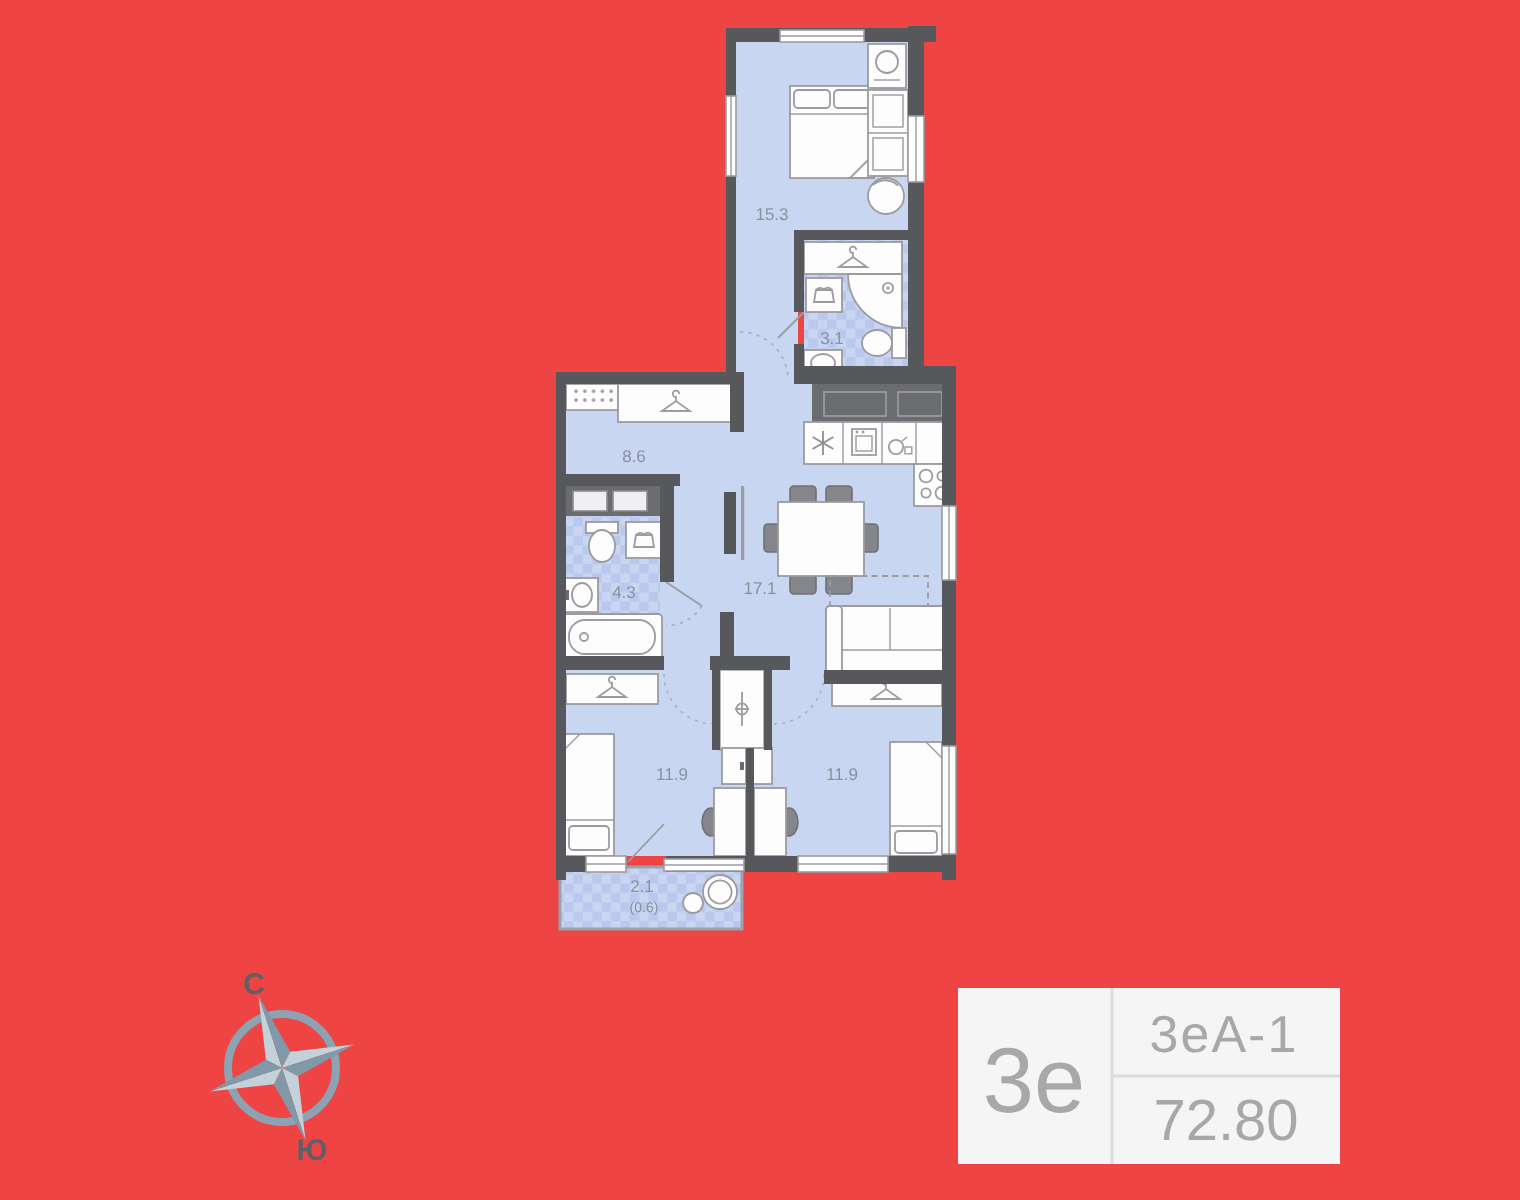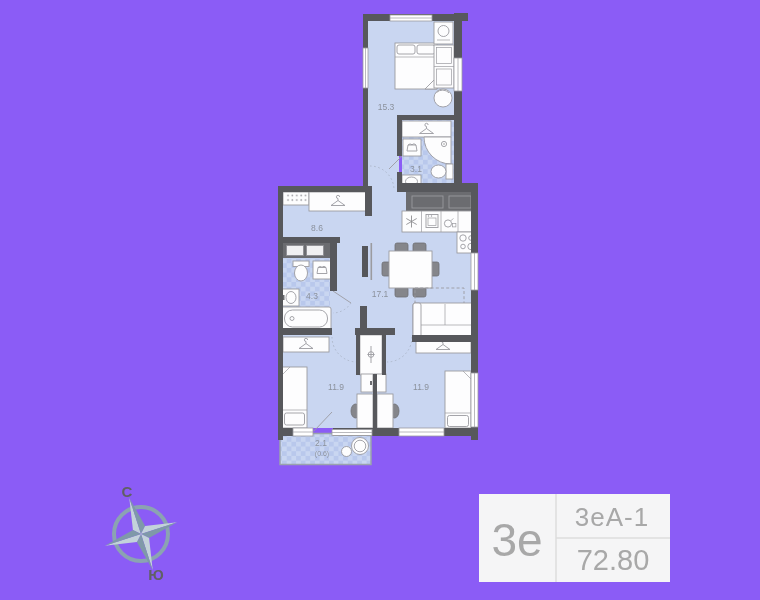--- a/index.html
+++ b/index.html
@@ -1,16 +1,16 @@
 <!DOCTYPE html>
 <html><head>
 <meta charset="utf-8">
 <style>
   html,body{margin:0;padding:0;background:#ffffff;}
-  #stage{position:relative;width:760px;height:600px;background:#8b5cf6;overflow:hidden;
+  #stage{position:relative;width:760px;height:600px;background:#ef4444;overflow:hidden;
          font-family:"Liberation Sans",sans-serif;text-align:right;}
   svg{display:block;}
   .w{fill:#57585c;}
   .fw{fill:#fdfdfe;stroke:#9b9ba0;stroke-width:0.9;}
   .ln{stroke:#9b9ba0;stroke-width:0.9;fill:none;}
   .thin{stroke:#9b9ba0;stroke-width:0.7;fill:none;}
   .dk{fill:#6b6c70;}
   .dkin{fill:none;stroke:#9a9a9e;stroke-width:0.9;}
   .dash{stroke:#a9b3c5;stroke-width:0.9;fill:none;stroke-dasharray:1.6 2.6;}
   .chair{fill:#85868b;stroke:#6f7074;stroke-width:0.8;}

